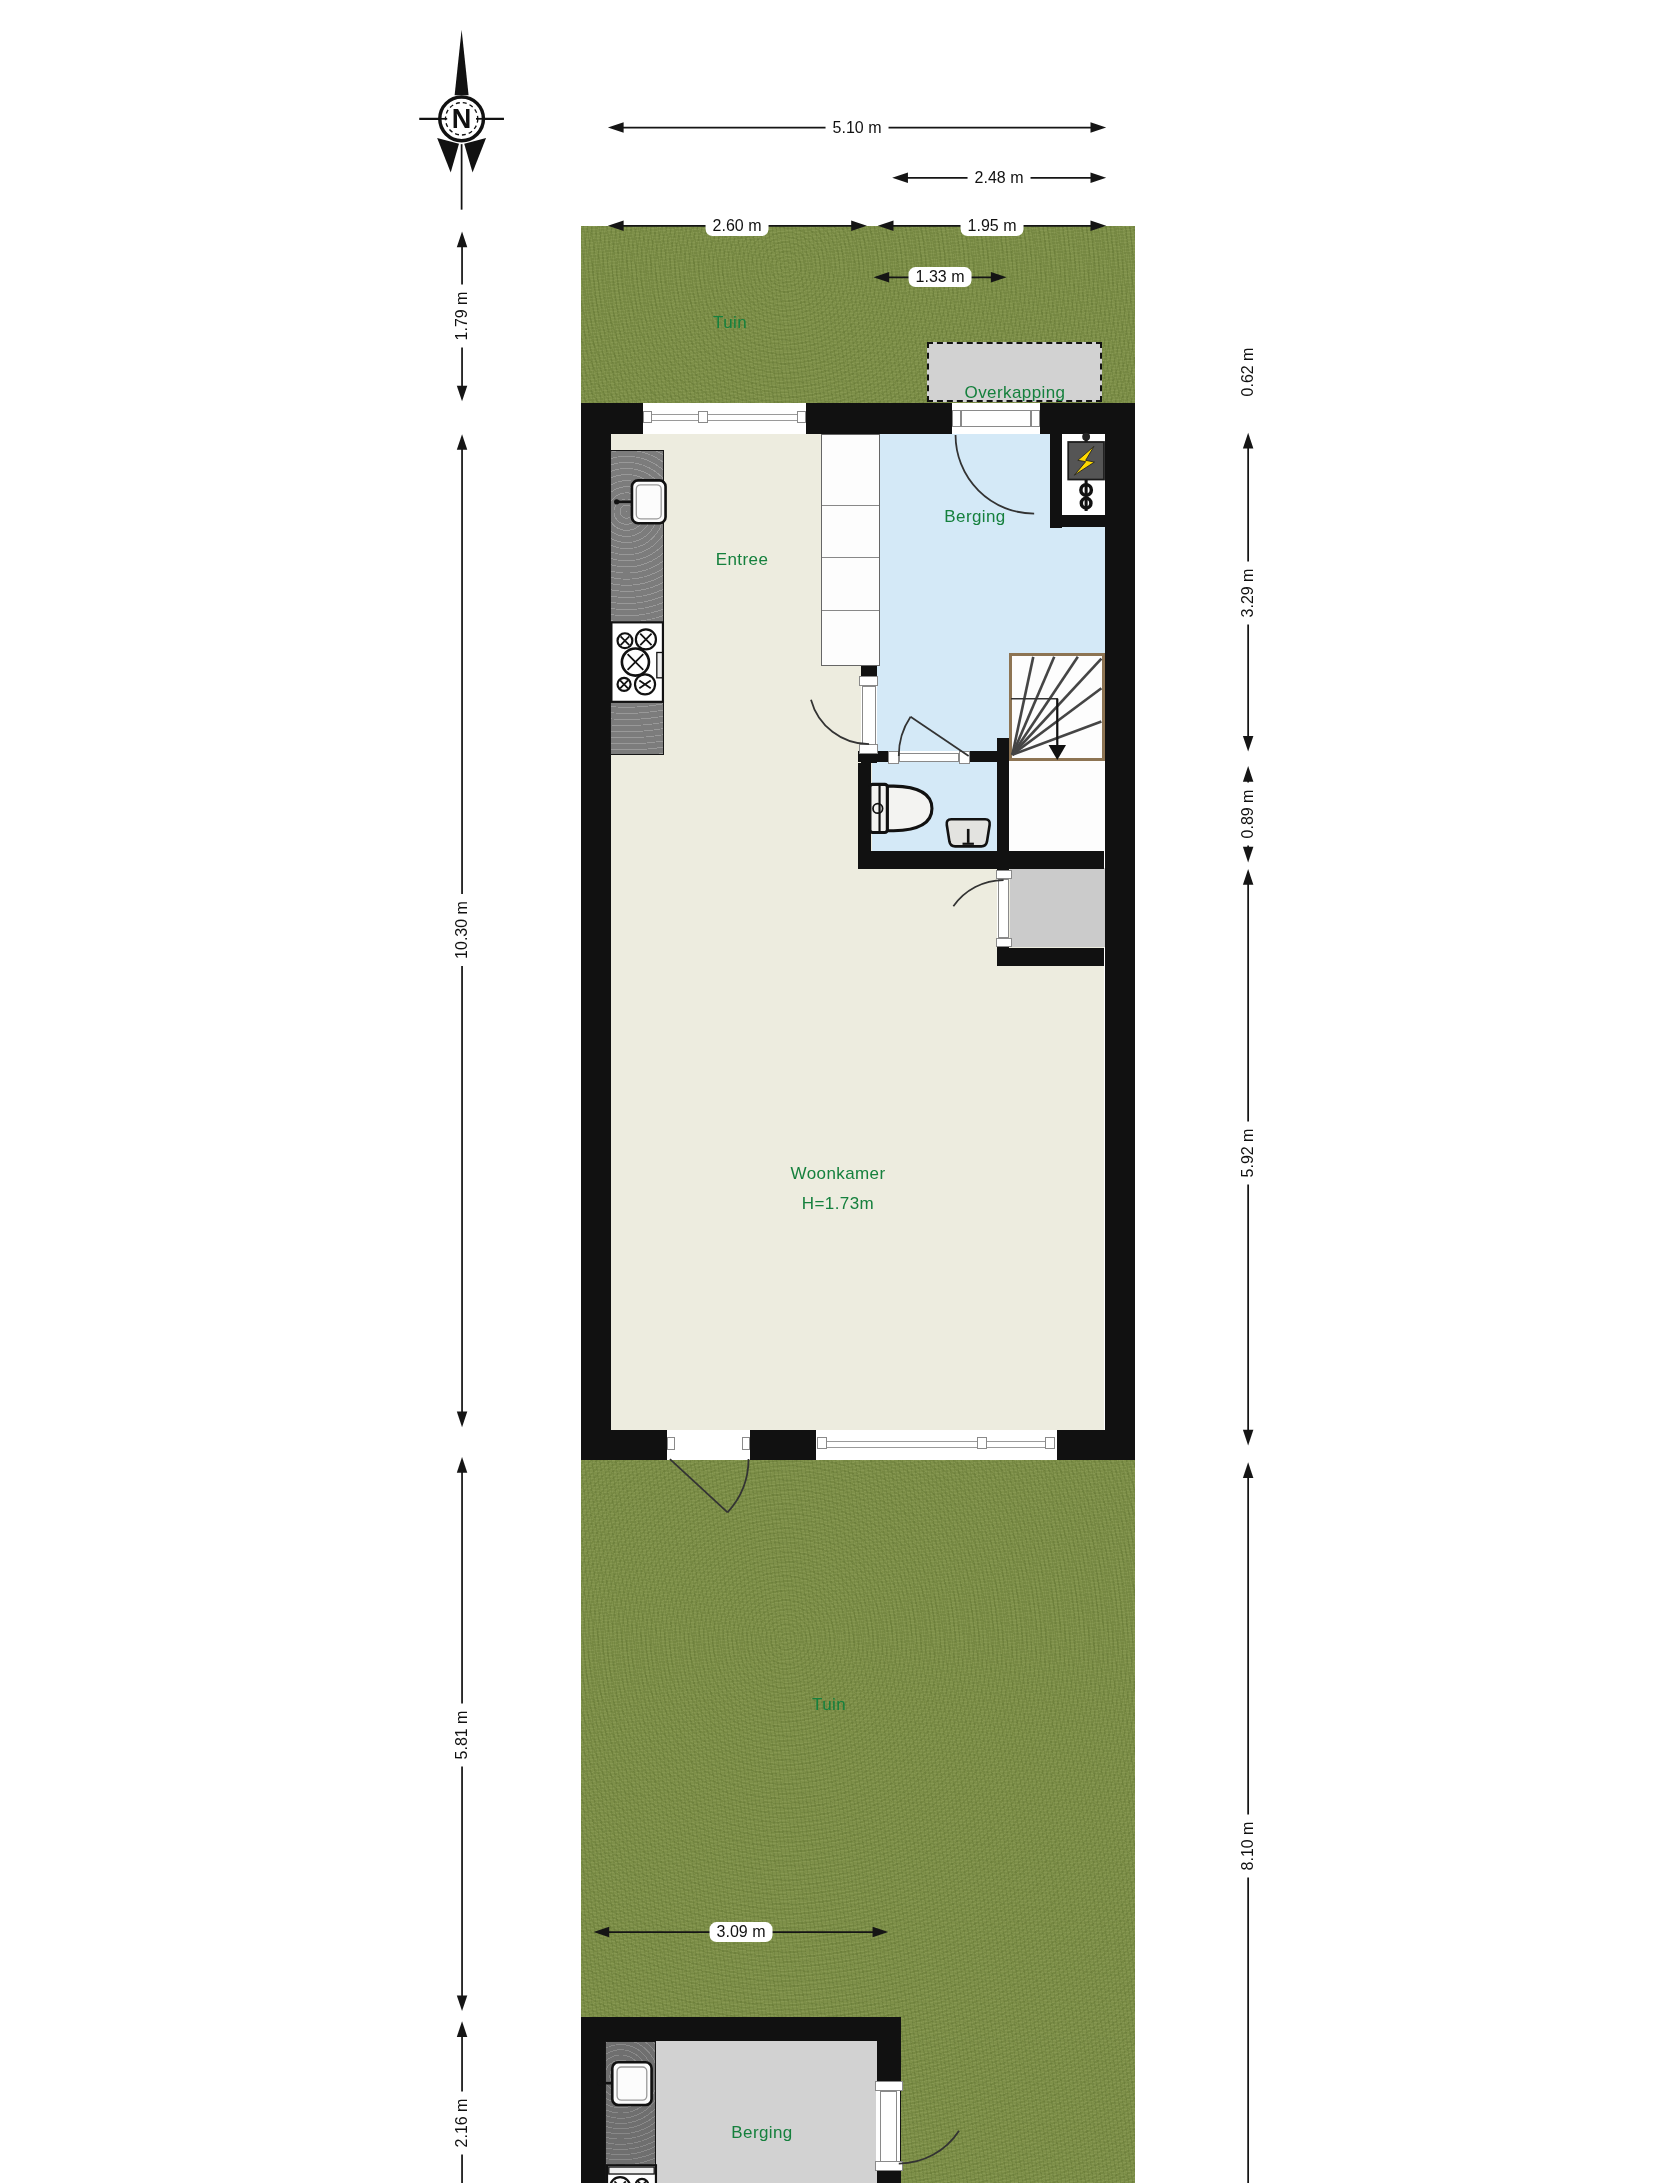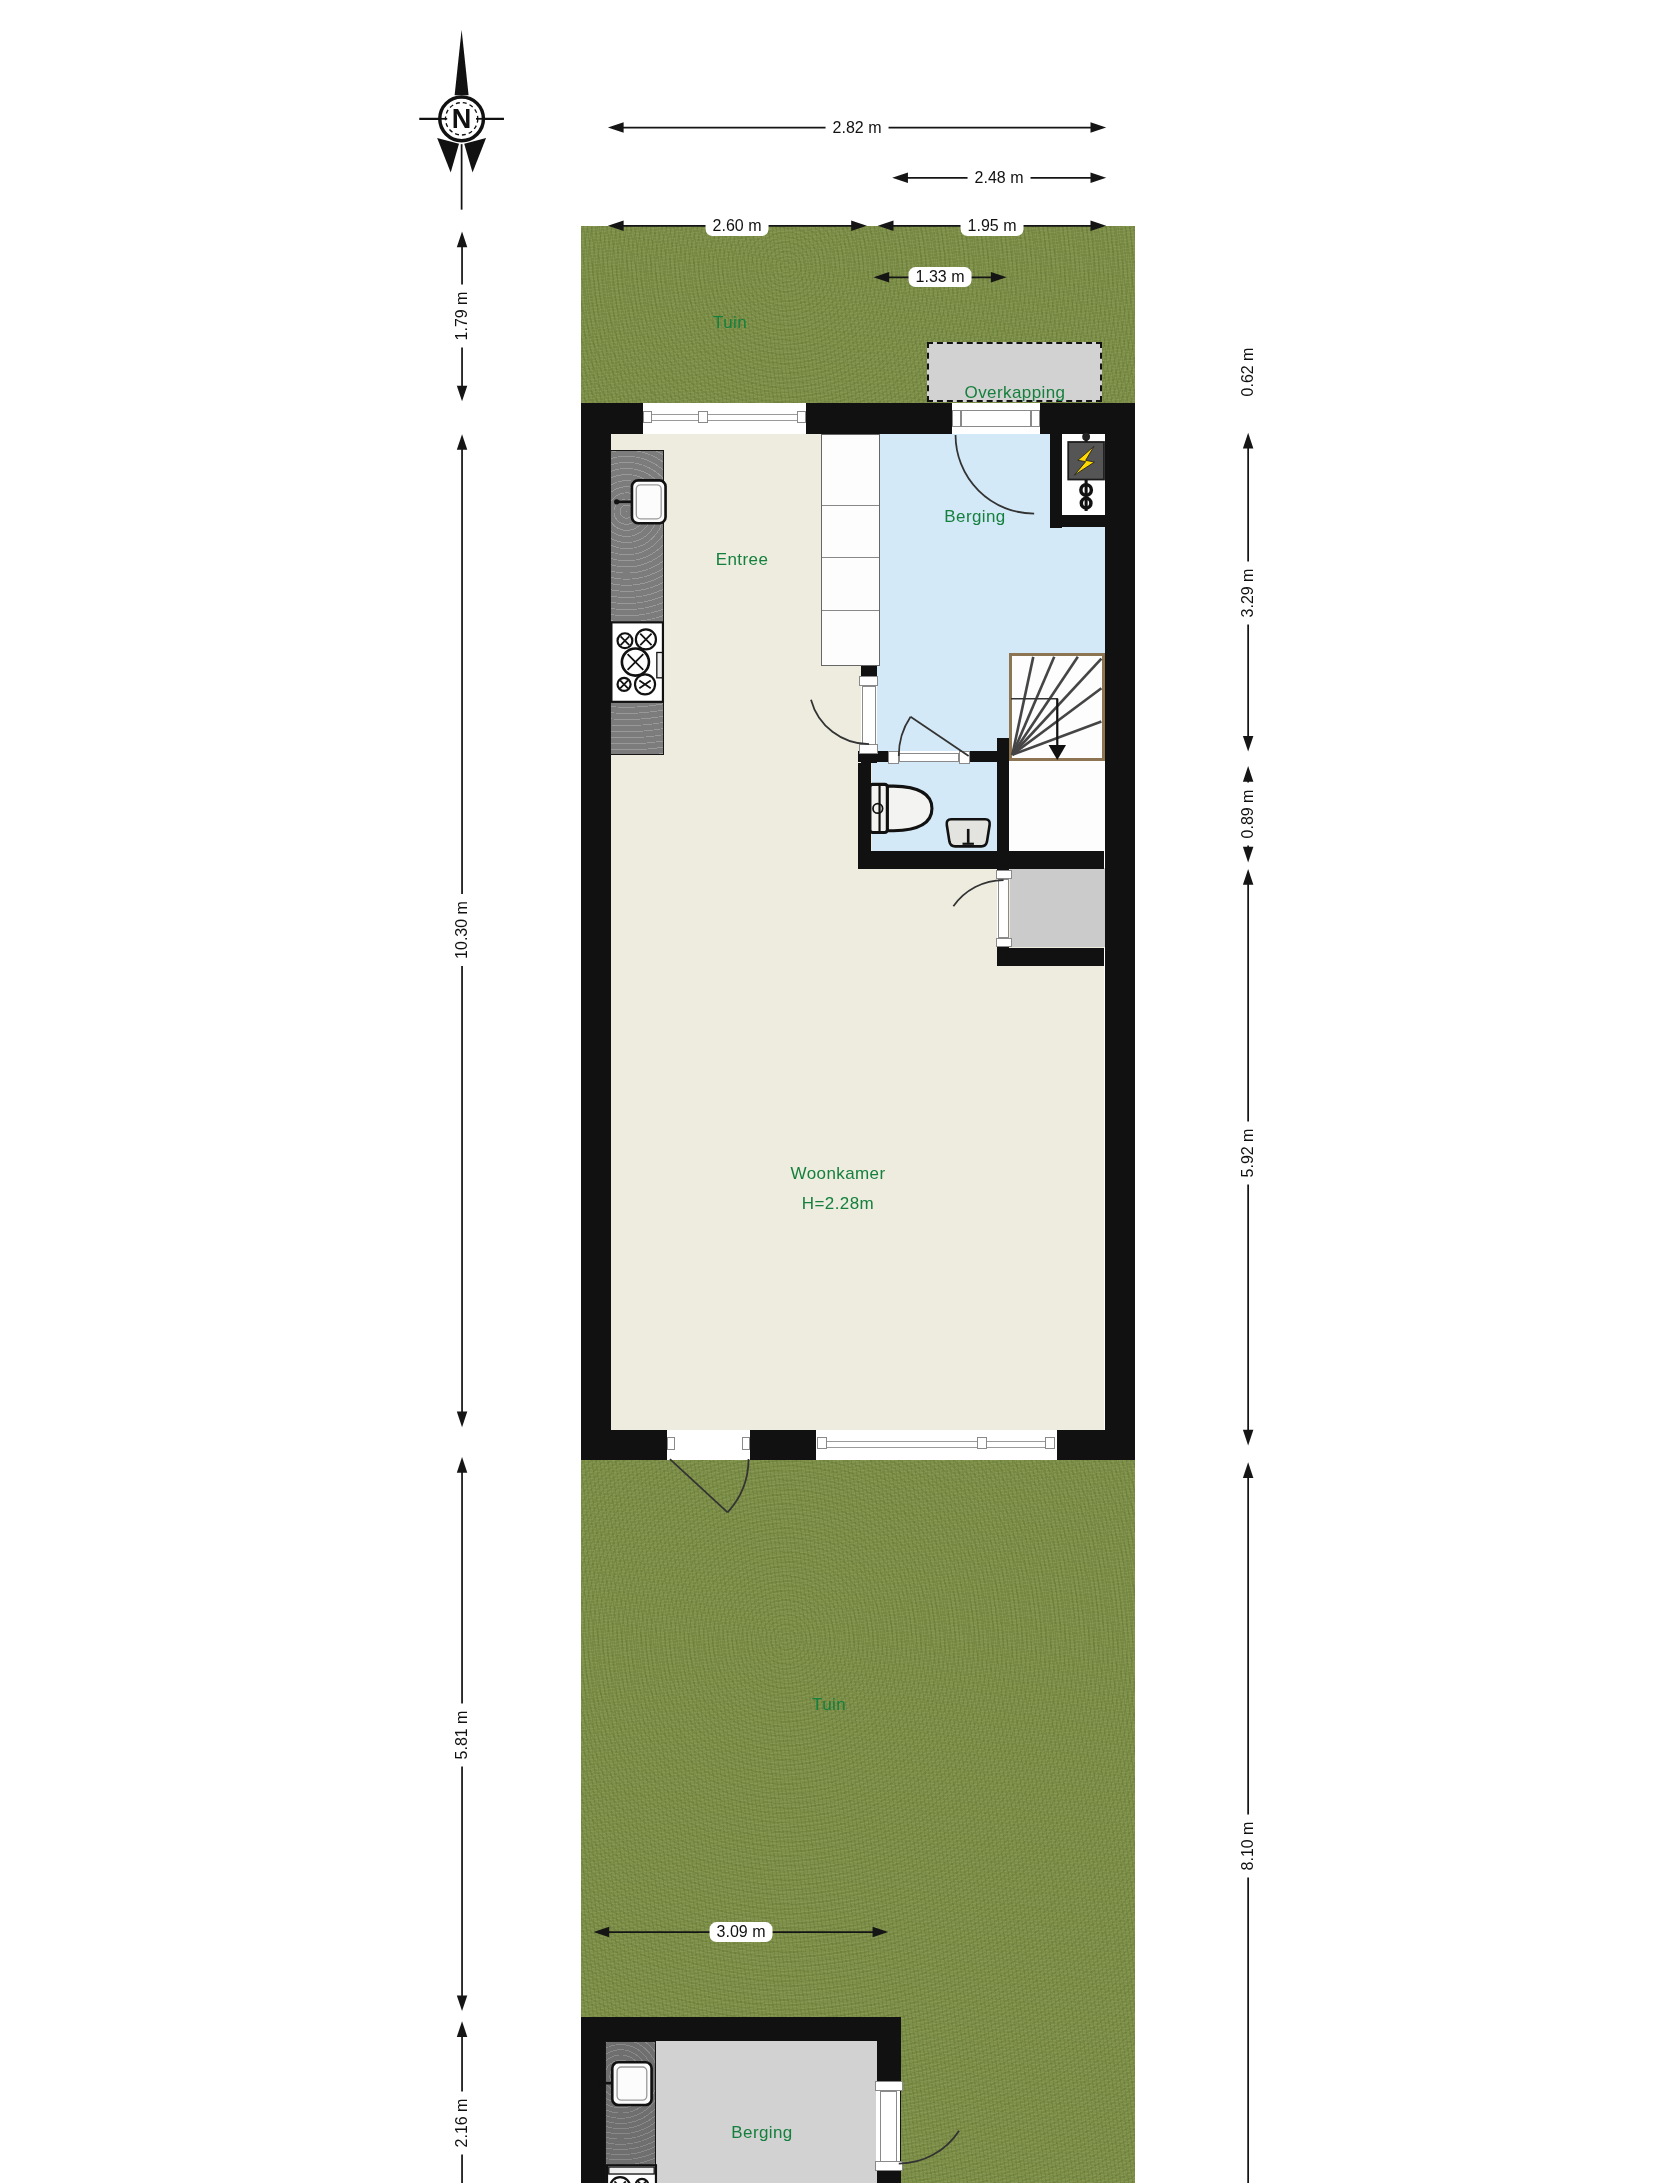--- a/index.html
+++ b/index.html
@@ -283,25 +283,25 @@
     <path d="M1409 5039 l18 18 M1427 5039 l-18 18" stroke-width="4"></path>
     <path d="M1454 5032 l28 28 M1482 5032 l-28 28" stroke-width="4"></path>
   </g>
 </svg>
 
 <div class="lbl" style="left:730px;top:323px;">Tuin</div>
 <div class="lbl" style="left:1015px;top:373px;margin-top:20px;">Overkapping</div>
 <div class="lbl" style="left:742px;top:560px;">Entree</div>
 <div class="lbl" style="left:975px;top:517px;">Berging</div>
 <div class="lbl" style="left:838px;top:1174px;">Woonkamer</div>
-<div class="lbl" style="left:838px;top:1204px;">H=2.28m</div>
+<div class="lbl" style="left:838px;top:1204px;">H=1.73m</div>
 <div class="lbl" style="left:829px;top:1705px;">Tuin</div>
 <div class="lbl" style="left:762px;top:2133px;">Berging</div>
 
-<div class="dim" style="left:857px;top:128px;">2.82 m</div>
+<div class="dim" style="left:857px;top:128px;">5.10 m</div>
 <div class="dim" style="left:999px;top:178px;">2.48 m</div>
 <div class="dim" style="left:737px;top:226px;">2.60 m</div>
 <div class="dim" style="left:992px;top:226px;">1.95 m</div>
 <div class="dim" style="left:940px;top:277px;text-align:right;">1.33 m</div>
 <div class="dim" style="left:741px;top:1932px;">3.09 m</div>
 <div class="dim vert" style="left:462px;top:316px;">1.79 m</div>
 <div class="dim vert" style="left:462px;top:930px;">10.30 m</div>
 <div class="dim vert" style="left:462px;top:1735px;">5.81 m</div>
 <div class="dim vert" style="left:462px;top:2123px;">2.16 m</div>
 <div class="dim vert" style="left:1248px;top:372px;">0.62 m</div>

